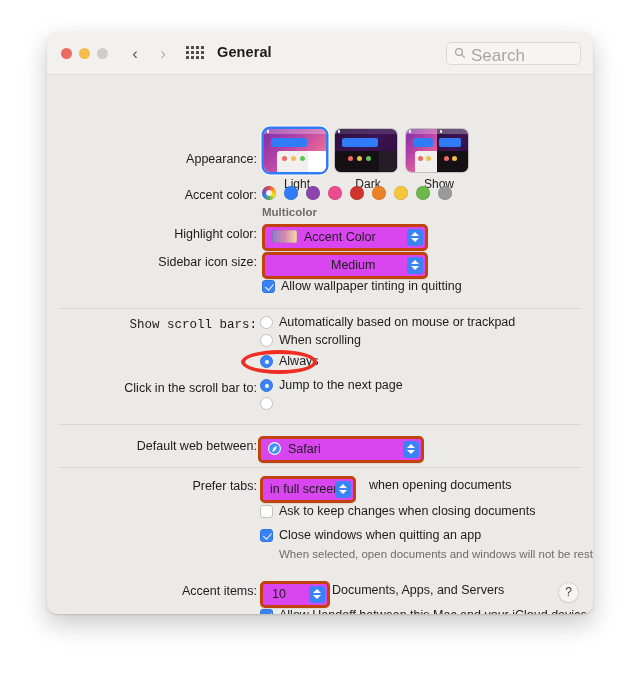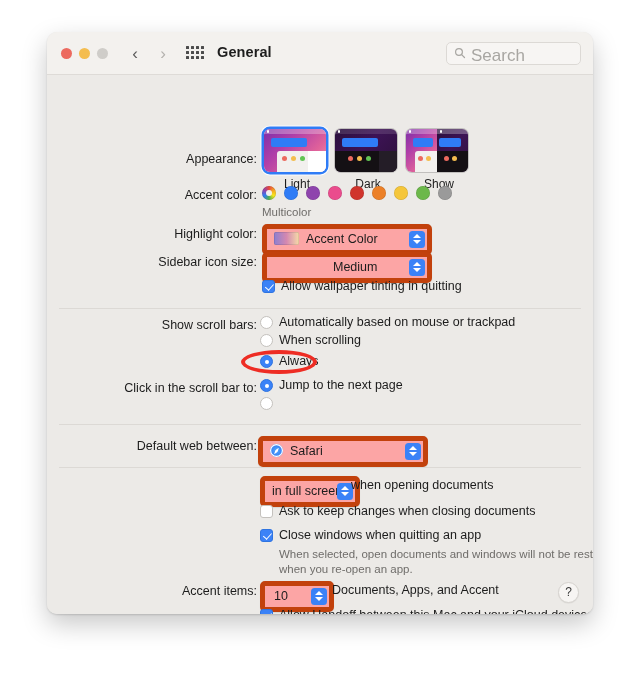--- a/index.html
+++ b/index.html
@@ -207,22 +207,22 @@
   }
   .swatch.multi::after {
     content: ""; position: absolute; left: 4px; top: 4px;
     width: 6px; height: 6px; border-radius: 50%; background: #f2f0ed;
   }
 
   
   .popup {
     position: absolute;
     height: 21px;
-    background: #fca5a5;
-    border: 5px solid #c2410c;
+    background: #d946ef;
+    border: 3px solid #c2410c;
     border-radius: 5px;
     box-shadow: 0 0.5px 1px rgba(0,0,0,0.08);
   }
   .popup .val {
     position: absolute; top: 3px;
     font-size: 12.5px; color: #1c1c1c; white-space: nowrap;
   }
   .stepper-btn, .popup-arrows {
     position: absolute;
     width: 16px; height: 17px;
@@ -446,21 +446,21 @@
     <div class="lbl" style="left:80px; top:113px; width:130px;">Accent color:</div>
     <div class="swatch multi" style="left:215px; top:111px;"></div>
     <div class="swatch" style="left:237px; top:111px; background:#2f7cf6;"></div>
     <div class="swatch" style="left:259px; top:111px; background:#8e44ad;"></div>
     <div class="swatch" style="left:281px; top:111px; background:#ea4c8d;"></div>
     <div class="swatch" style="left:303px; top:111px; background:#d0342c;"></div>
     <div class="swatch" style="left:325px; top:111px; background:#ec8027;"></div>
     <div class="swatch" style="left:347px; top:111px; background:#f5c63a;"></div>
     <div class="swatch" style="left:369px; top:111px; background:#6cb84a;"></div>
     <div class="swatch" style="left:391px; top:111px; background:#9a9a9a;"></div>
-    <div class="txt" style="position:absolute; left:215px; top:131px; color:#6f6d6a; font-size:11.5px;">Multicolor</div>
+    <div class="txt" style="position:absolute; left:215px; top:131px; color:#6f6d6a; font-size:11.5px;font-weight:bold;">Multicolor</div>
 
     <div class="lbl" style="left:80px; top:152px; width:130px;">Highlight color:</div>
     <div class="popup" style="left:215px; top:149px; width:160px;">
       <div class="gradswatch" style="left:7px; top:3px;"></div>
       <div class="val" style="left:39px;">Accent Color</div>
       <div class="popup-arrows" style="right:2px;">
         <div class="up"></div>
           <div class="dn"></div>
       </div>
     </div>
@@ -472,21 +472,21 @@
         <div class="up"></div>
           <div class="dn"></div>
       </div>
     </div>
 
     <div class="cbox on" style="left:215px; top:205px;"></div>
     <div class="txt" style="position:absolute; left:234px; top:204px;">Allow wallpaper tinting in quitting</div>
 
     <div class="divider" style="top:233px;"></div>
 
-    <div class="lbl" style="left:70px; top:243px; width:140px;">Show scroll bars:</div>
+    <div class="lbl" style="left:70px; top:243px; width:140px;font-family:Liberation Mono, monospace;">Show scroll bars:</div>
     <div class="radio" style="left:213px; top:241px;"></div>
     <div class="txt" style="position:absolute; left:232px; top:240px;">Automatically based on mouse or trackpad</div>
 
     <div class="radio" style="left:213px; top:259px;"></div>
     <div class="txt" style="position:absolute; left:232px; top:258px;">When scrolling</div>
 
     <div class="radio on" style="left:213px; top:280px;"></div>
     <div class="txt" style="position:absolute; left:232px; top:279px;">Always</div>
 
     <div id="annotation"></div>
@@ -504,45 +504,45 @@
       <div class="safari-icon" style="left:7px; top:3px;"></div>
       <div class="val" style="left:27px;">Safari</div>
       <div class="popup-arrows" style="right:2px;">
         <div class="up"></div>
           <div class="dn"></div>
       </div>
     </div>
 
     <div class="divider" style="top:392px;"></div>
 
+    <div class="lbl" style="left:80px; top:404px; width:130px;">Prefer tabs:</div>
     <div class="popup" style="left:213px; top:401px; width:90px;">
       <div class="val" style="left:7px;">in full screen</div>
       <div class="popup-arrows" style="right:2px;">
         <div class="up"></div>
           <div class="dn"></div>
       </div>
     </div>
-    <div class="txt" style="position:absolute; left:304px; top:403px;">when opening documents</div>
+    <div class="txt" style="position:absolute; left:322px; top:403px;">when opening documents</div>
 
     <div class="cbox" style="left:213px; top:430px;"></div>
     <div class="txt" style="position:absolute; left:232px; top:429px;">Ask to keep changes when closing documents</div>
 
     <div class="cbox on" style="left:213px; top:454px;"></div>
     <div class="txt" style="position:absolute; left:232px; top:453px;">Close windows when quitting an app</div>
     <div class="helptext" style="left:232px; top:472px;">When selected, open documents and windows will not be restored</div>
-    <div class="helptext" style="left:232px; top:487px;">when you re-open an app.</div>
 
     <div class="lbl" style="left:80px; top:509px; width:130px;">Accent items:</div>
     <div class="popup" style="left:213px; top:506px; width:64px;">
       <div class="val" style="left:9px;">10</div>
       <div class="stepper-btn" style="right:2px;">
         <div class="up"></div>
           <div class="dn"></div>
       </div>
     </div>
-    <div class="txt" style="position:absolute; left:285px; top:508px;">Documents, Apps, and Accent</div>
+    <div class="txt" style="position:absolute; left:285px; top:508px;">Documents, Apps, and Servers</div>
 
     <div class="cbox on" style="left:213px; top:534px;"></div>
     <div class="txt" style="position:absolute; left:232px; top:533px;">Allow Handoff between this Mac and your iCloud devices</div>
 
     <div id="helpbtn">?</div>
   </div>
 </div>
 
 </body></html>

